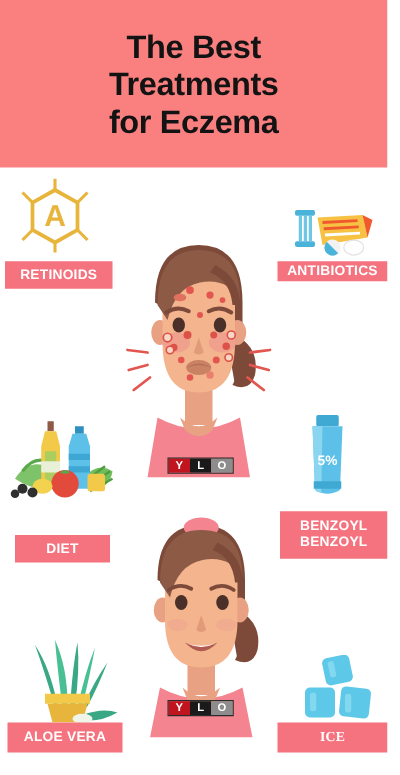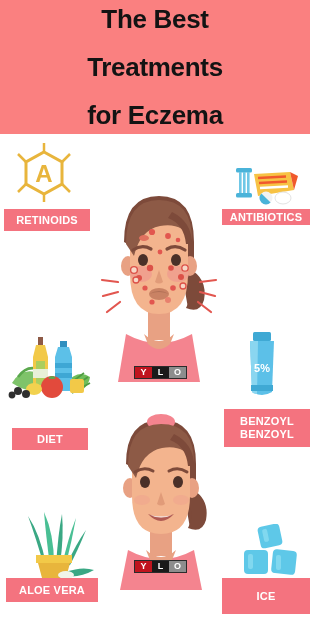--- a/index.html
+++ b/index.html
@@ -11,21 +11,20 @@
   }
   #page { position: relative; width: 310px; height: 620px; background: #fff; }
 
   
   .header {
     position: absolute; left: 0; top: 0; width: 310px; height: 134px;
     background: #fa8080;
     display: flex; flex-direction: column;
     align-items: center; justify-content: center;
     text-align: center;
-    gap: 18px;
   }
   .header .line {
     color: #131313;
     font-weight: 700;
     font-size: 26px;
     line-height: 30px;
     letter-spacing: -0.3px;
     white-space: nowrap;
   }
 
@@ -307,17 +306,17 @@
   <div class="icon-box" style="left:242px; top:524px;">
     <svg width="58" height="56" viewBox="0 0 58 56">
       <rect x="17" y="1" width="22" height="22" rx="4" transform="rotate(-12 28 12)" fill="#5ec8e8"></rect>
       <rect x="2" y="26" width="24" height="24" rx="4" fill="#5ec8e8"></rect>
       <rect x="30" y="26" width="24" height="24" rx="4" transform="rotate(6 42 38)" fill="#5ec8e8"></rect>
       <rect x="6" y="30" width="5" height="15" rx="2" fill="#8adcf0" opacity="0.8"></rect>
       <rect x="34" y="31" width="5" height="15" rx="2" fill="#8adcf0" opacity="0.8"></rect>
       <rect x="21" y="5" width="5" height="13" rx="2" transform="rotate(-12 23 11)" fill="#8adcf0" opacity="0.8"></rect>
     </svg>
   </div>
-  <div class="badge" style="left:222px; top:578px; width:88px; height:36px;">
+  <div class="badge" style="left:222px; top:578px; width:88px; height:24px;font-family:Liberation Serif, serif;">
     <span>ICE</span>
   </div>
 
 </div>
 
 </body></html>

